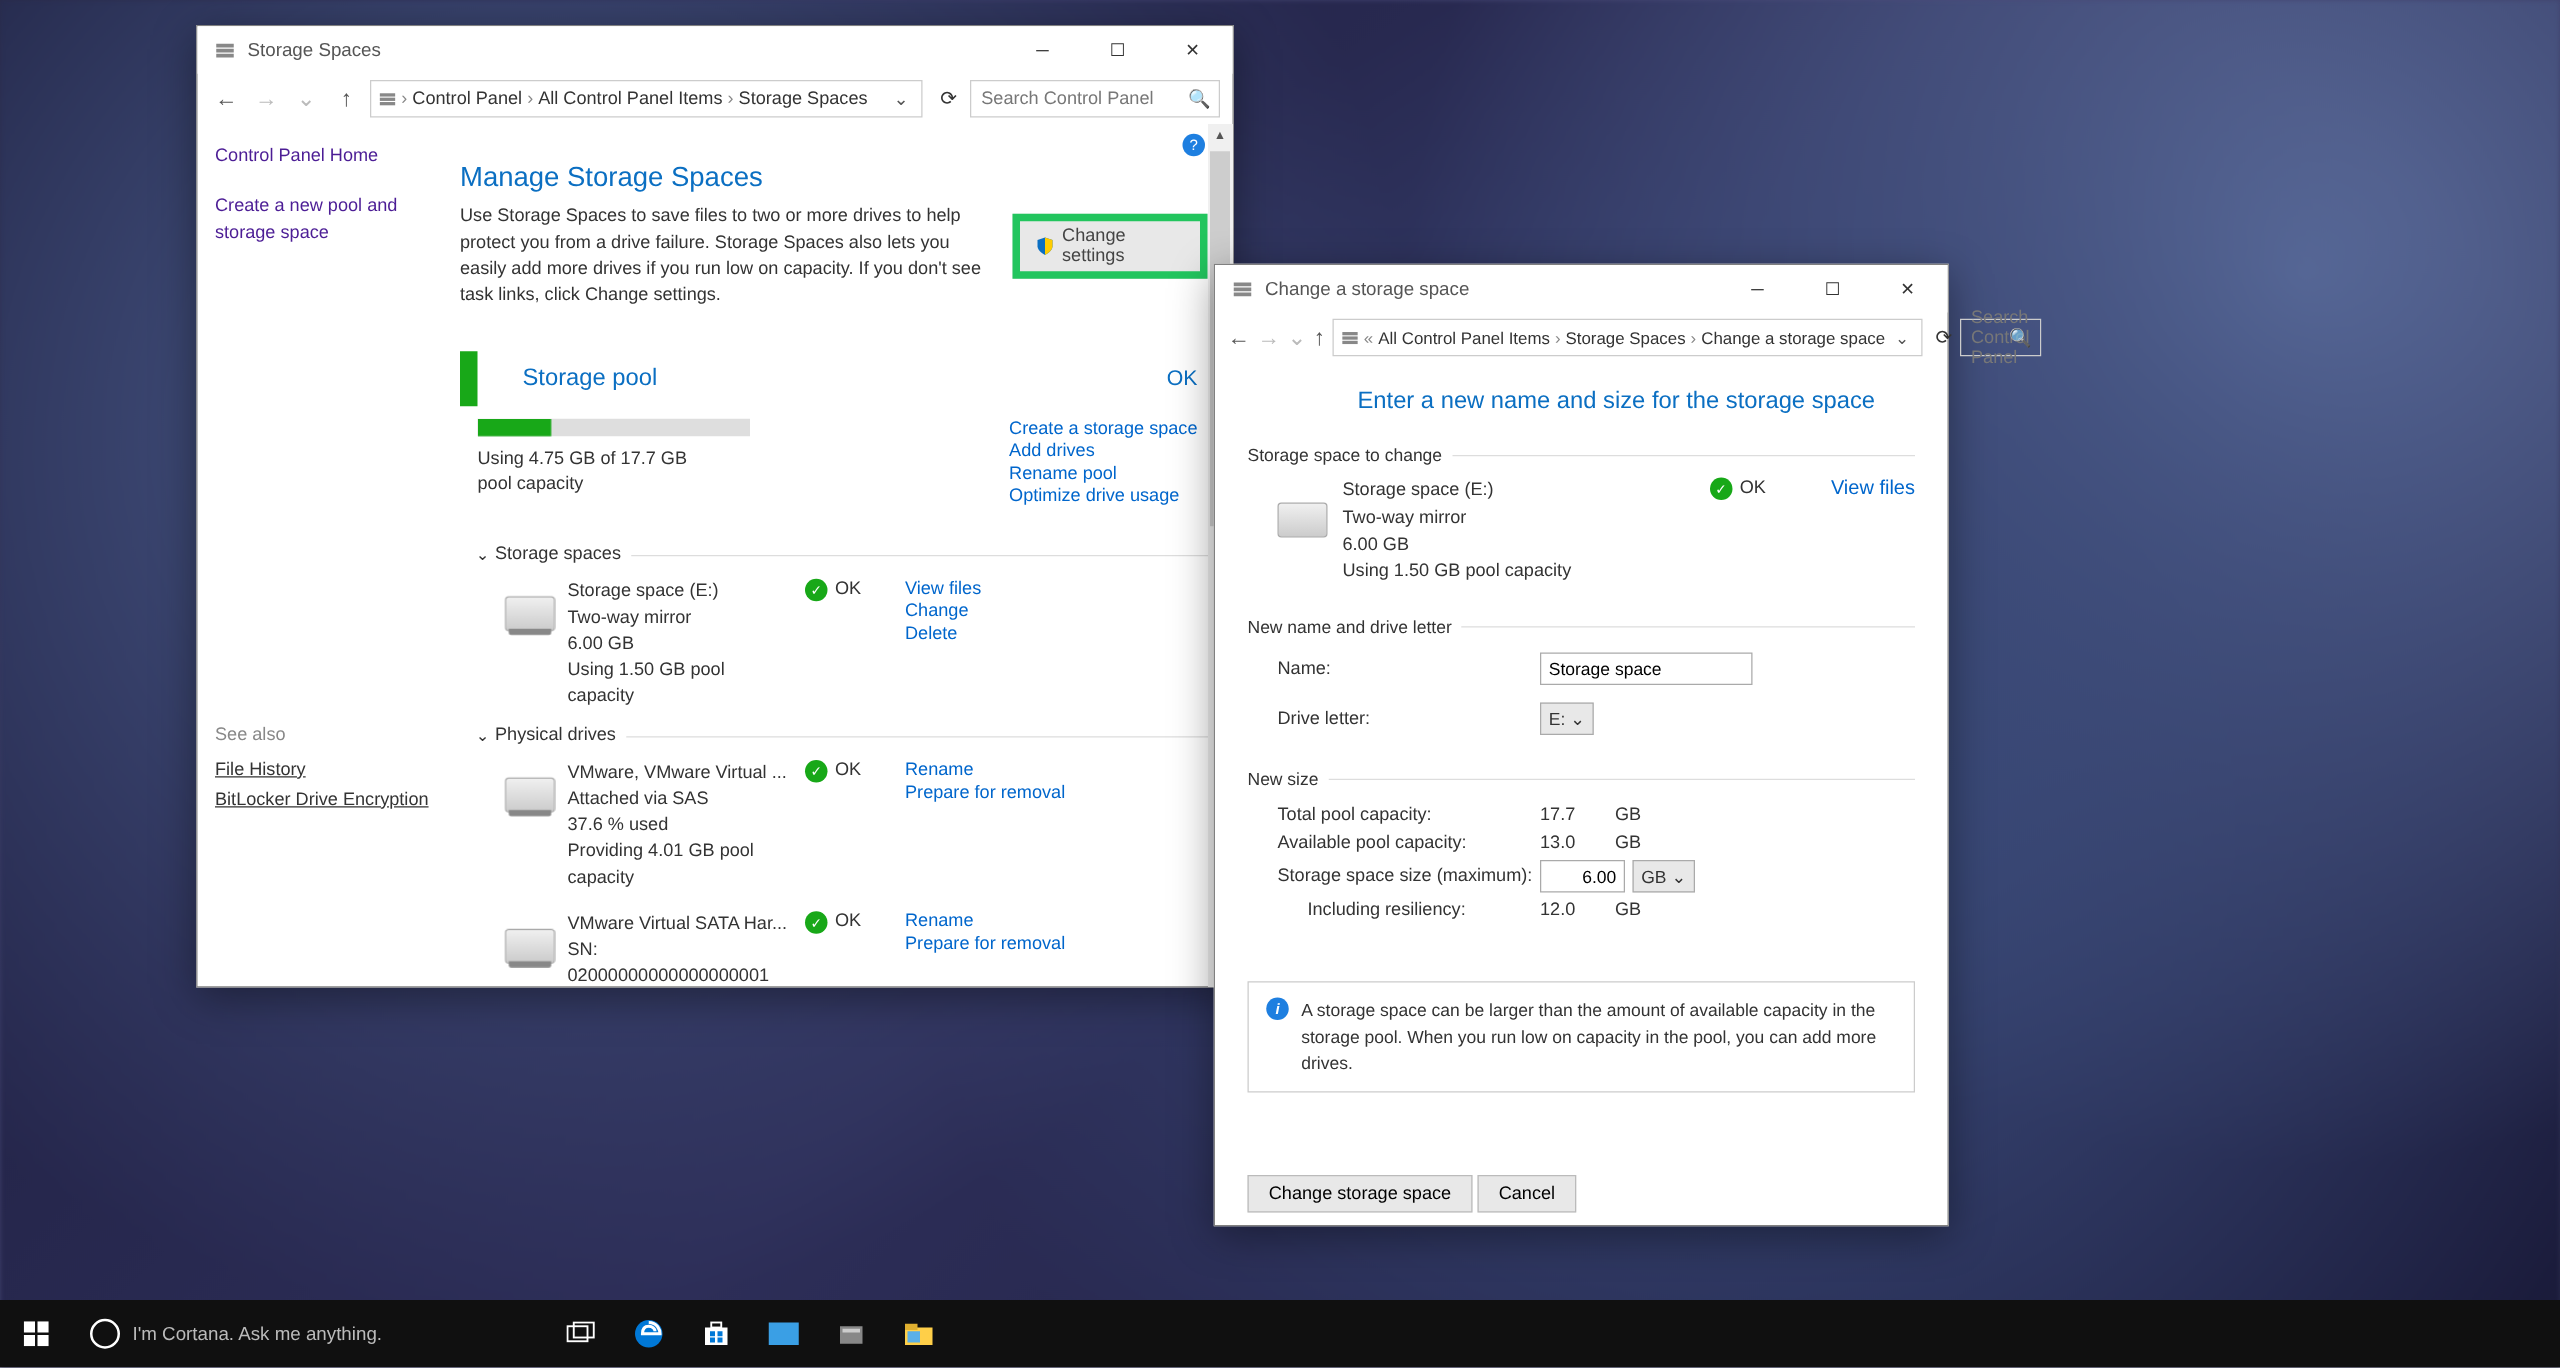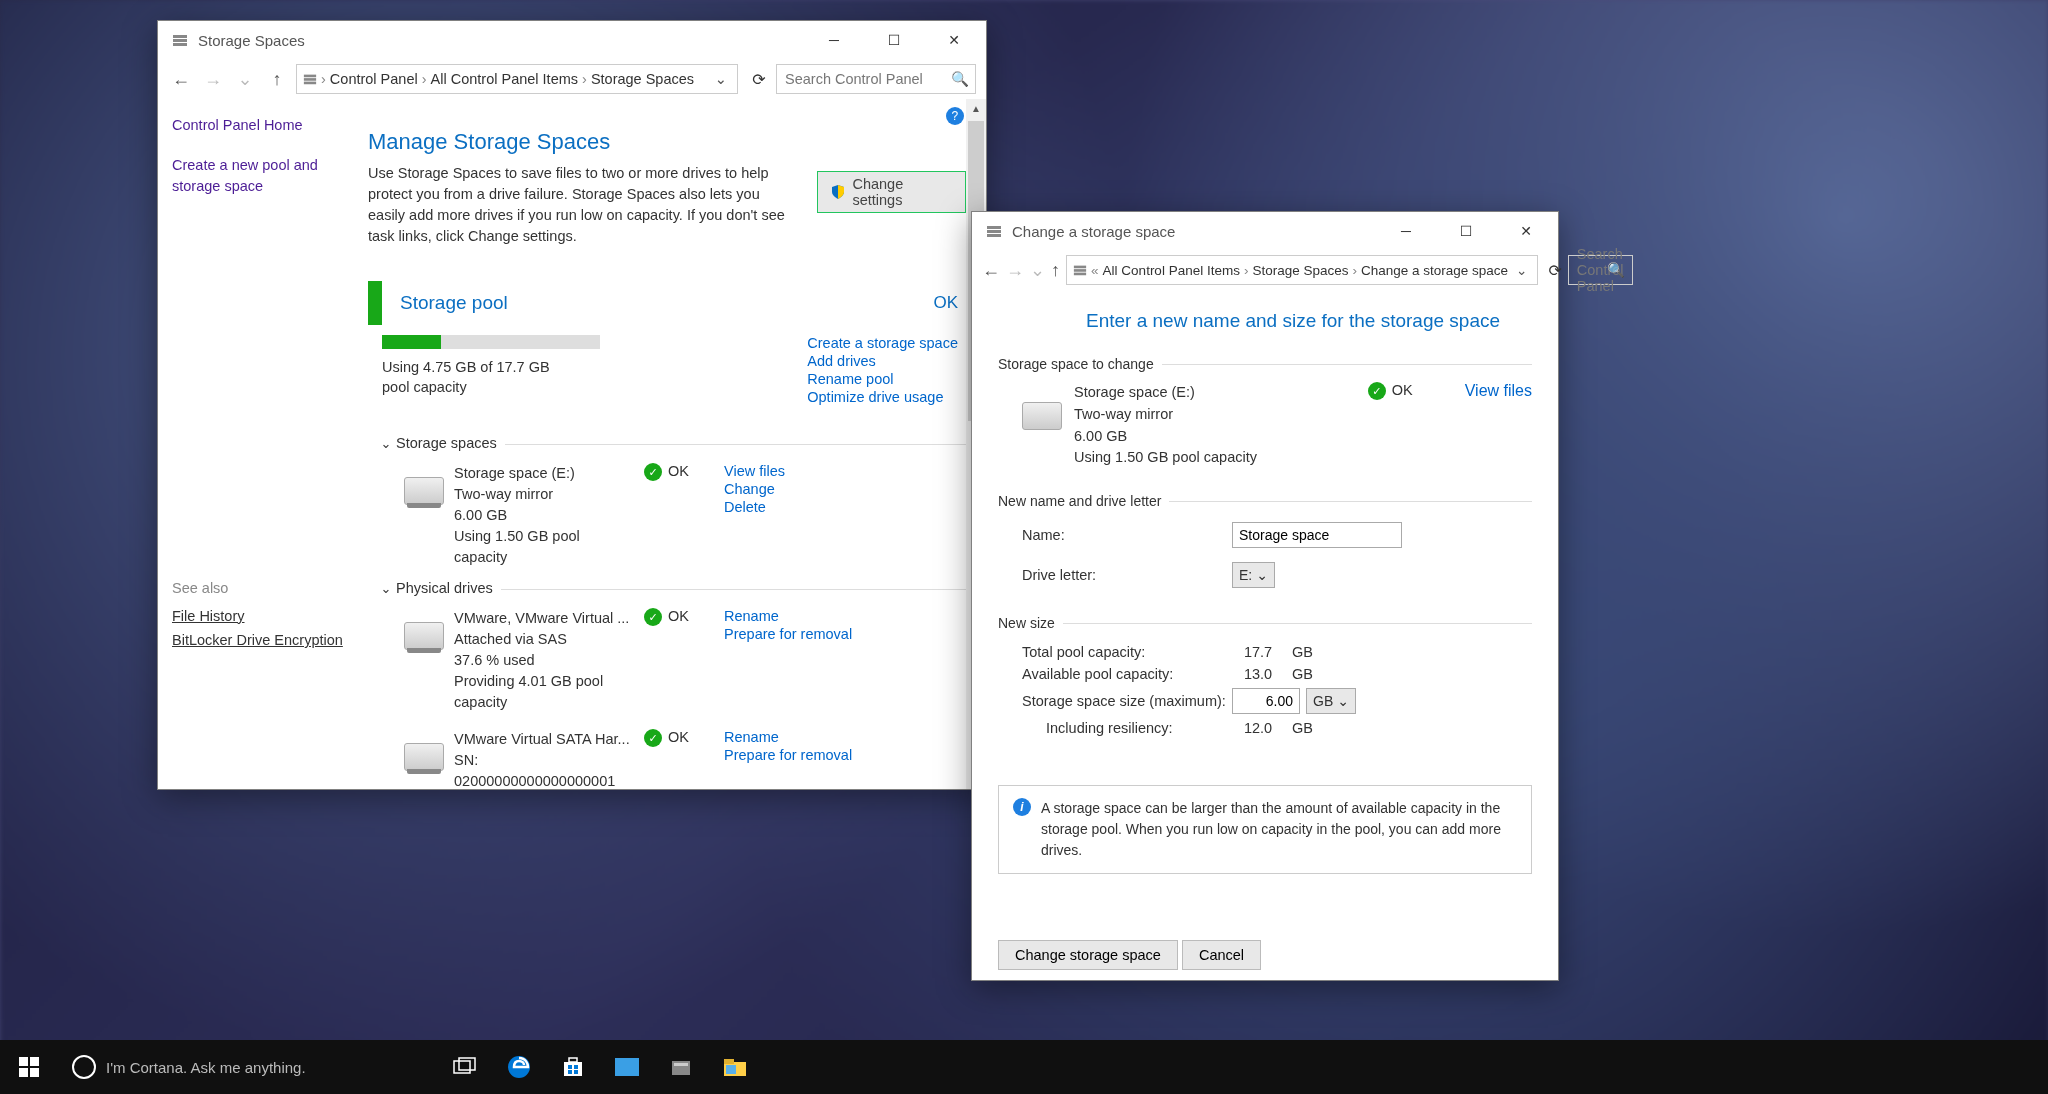--- a/index.html
+++ b/index.html
@@ -35,25 +35,25 @@
 .sidebar { width: 210px; padding: 12px 14px; font-size: 14.5px; }
 .sidebar .sblnk { color: #4c1d95; padding: 4px 0; cursor: pointer; line-height: 1.4; }
 .sidebar .sbspc { height: 12px; }
 .sidebar .seealso { margin-top: 380px; color: #888; padding-bottom: 8px; }
 .sbitem { color: #333; padding: 4px 0; cursor: pointer; text-decoration: underline; }
 
 .main1 { flex: 1; padding: 6px 0 0 0; overflow-y: hidden; position: relative; }
 .m1-head { font-size: 22px; color: #0b6fc2; font-weight: 400; padding: 2px 0 8px 0; }
 .m1-desc { font-size: 14.5px; color: #333; line-height: 1.45; max-width: 440px; }
 .m1-top { display: flex; align-items: flex-start; gap: 24px; padding-right: 20px; }
-.chsettings { background: #e8e8e8; border: 1px solid #22c55e; padding: 4px 12px; font-size: 14.5px; color: #444; display: flex; align-items: center; gap: 6px; margin-top: 44px; }
+.chsettings { background: #e8e8e8; border: 6px solid #22c55e; padding: 4px 12px; font-size: 14.5px; color: #444; display: flex; align-items: center; gap: 6px; margin-top: 44px; }
 .chsettings .shield { width: 16px; height: 16px; display: inline-flex; }
 
 .poolcard { margin-top: 34px; }
-.poolhdr { display: flex; align-items: center; background: #fff; height: 44px; }
+.poolhdr { display: flex; align-items: center; background: #fff; height: 44px; gap: 18px; }
 .poolhdr .greenbar { width: 14px; height: 44px; background: #18a818; margin-right: 18px;}
 .poolhdr .ptitle { font-size: 19px; color: #0b6fc2; flex: 1; }
 .poolhdr .pok { font-size: 17px; color: #0b6fc2; margin-right: 28px; }
 
 .poolbody { padding: 10px 28px 10px 14px; display: flex; gap: 20px; }
 .pbleft { flex: 1; }
 .usagebar { width: 218px; height: 14px; background: #dedede; position: relative; margin-bottom: 8px; }
 .usagebar .fill { position: absolute; left: 0; top: 0; bottom: 0; width: 27%; background: #18a818; }
 .usagetxt { font-size: 14.5px; color: #333; line-height: 1.4; max-width: 180px; }
 .pblinks { display: flex; flex-direction: column; gap: 2px; }
@@ -81,21 +81,21 @@
 .scrollbar .arr.down { bottom: 0; }
 
 
 .body2 { padding: 10px 26px 10px 26px; overflow-y: auto; height: calc(100% - 78px); display: flex; flex-direction: column; }
 .m2-head { font-size: 19px; color: #0b6fc2; font-weight: 400; padding: 10px 0 18px 88px; }
 .fset { margin: 6px 0 18px 0; }
 .fset .ftitle { font-size: 14px; color: #333; display: flex; align-items: center; margin-bottom: 10px; }
 .fset .ftitle .fline { flex: 1; border-top: 1px solid #ddd; margin-left: 8px; }
 .fset .frow { display: flex; align-items: center; padding: 3px 0 3px 24px; font-size: 14.5px; color: #333; }
 .fset .frow .flab { width: 210px; }
-.fset .frow .fval { width: 60px; text-align: center; padding-right: 8px; }
+.fset .frow .fval { width: 60px; text-align: left; padding-right: 8px; }
 .fset .frow .funit { width: 40px; }
 
 .ssinfo { display: flex; align-items: flex-start; padding: 0 0 0 24px; gap: 12px; }
 .ssimg { width: 40px; height: 28px; background: linear-gradient(#f0f0f0, #ccc); border: 1px solid #aaa; border-radius: 3px; margin-top: 20px; }
 .sslines { flex: 1; font-size: 14.5px; color: #333; line-height: 1.5; }
 .ssstat { display: flex; align-items: flex-start; gap: 6px; color: #333; font-size: 14.5px; margin-right: 40px; }
 input[type=text].tinput { border: 1px solid #aaa; height: 26px; padding: 0 6px; font-size: 14px; width: 170px; }
 input[type=text].ninput { border: 1px solid #aaa; height: 26px; padding: 0 6px; font-size: 14px; width: 68px; text-align: right; }
 .sel { border: 1px solid #aaa; background: #e8e8e8; height: 26px; padding: 0 6px; font-size: 14px; display: inline-flex; align-items: center; gap: 4px; }
 

